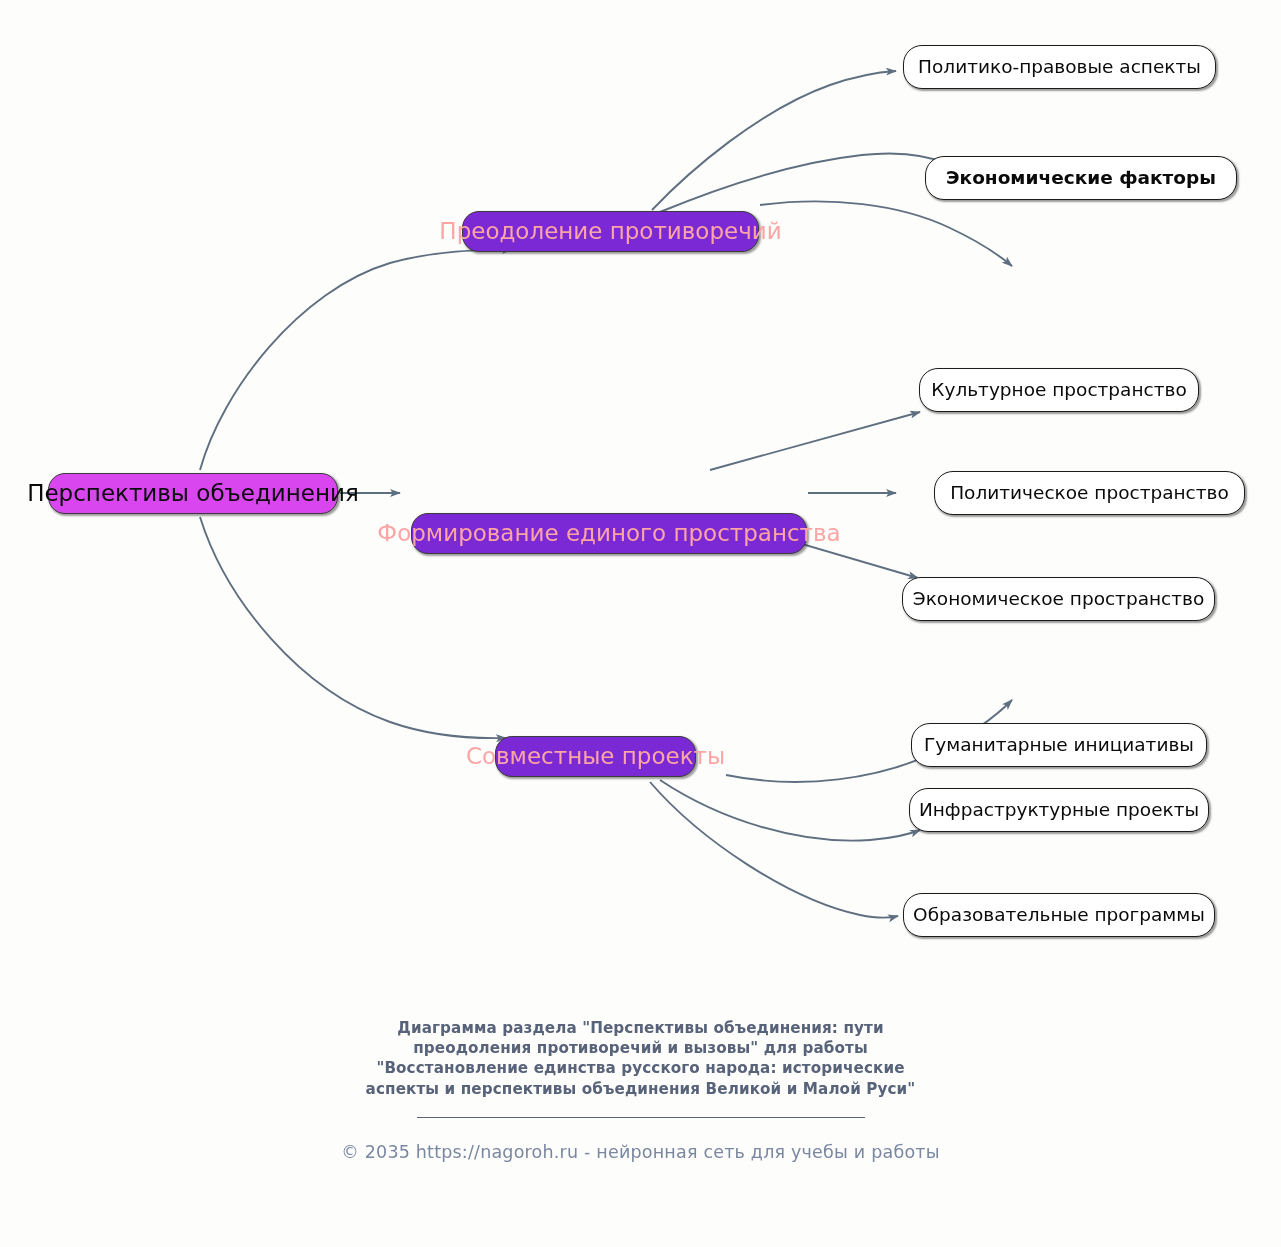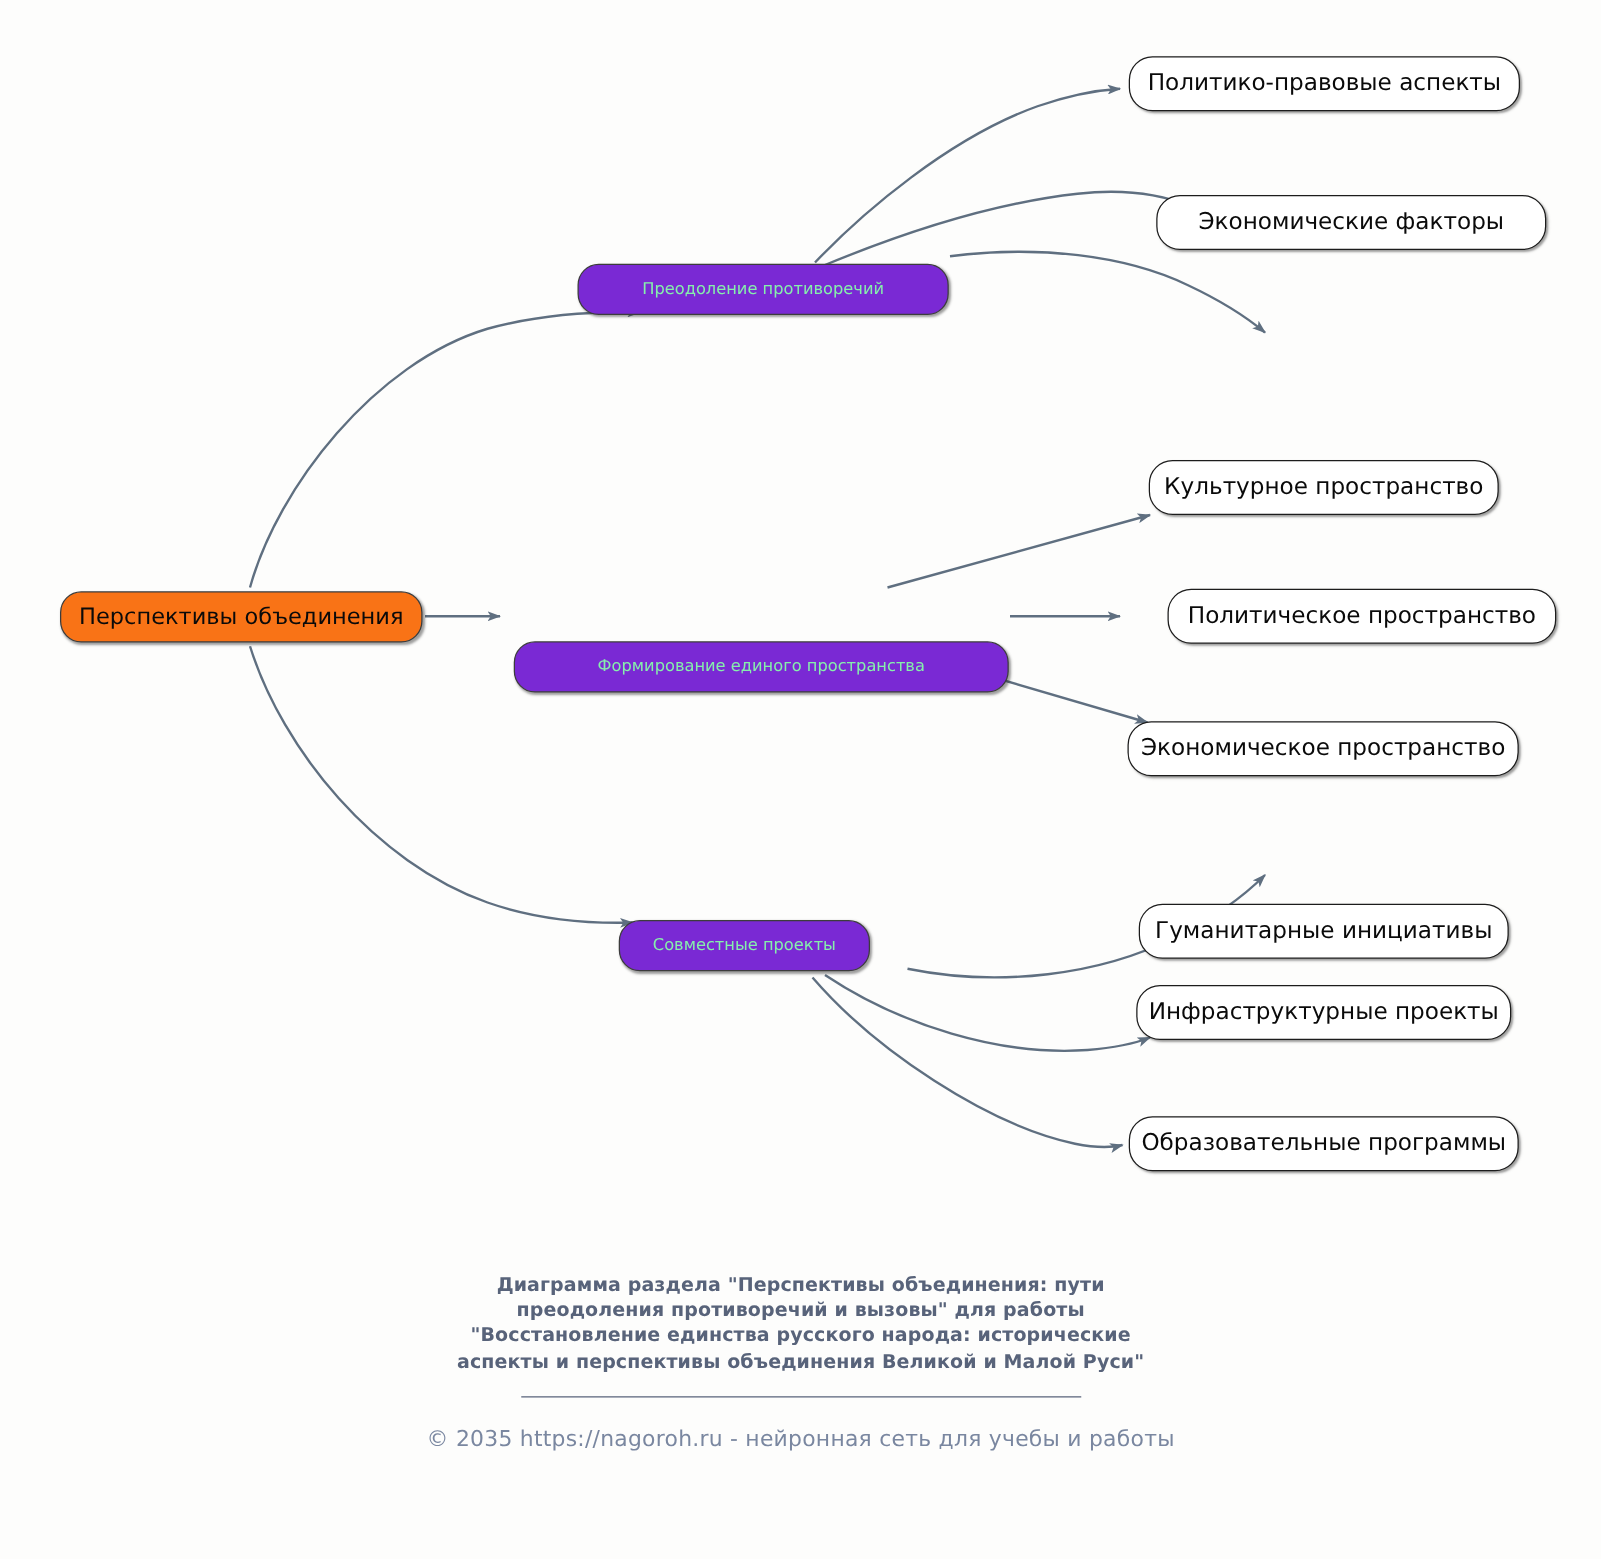--- a/index.html
+++ b/index.html
@@ -44,35 +44,35 @@
     line-height: 1;
   }
 
   .node-label {
     display: block;
     white-space: nowrap;
   }
 
   
   .node.root {
-    background: #f97316;
+    background: #d946ef;
     border: 1.4px solid #3c3c3c;
     border-radius: 17px;
     color: #0a0a0a;
-    font-size: 18px;
+    font-size: 23px;
     box-shadow: 1.5px 1.5px 2px rgba(40,40,40,0.45);
   }
 
   
   .node.branch {
     background: #7a29d4;
     border: 1.4px solid #3c3c3c;
     border-radius: 17px;
-    color: #86efac;
-    font-size: 13px;
+    color: #fca5a5;
+    font-size: 23px;
     box-shadow: 1.5px 1.5px 2px rgba(40,40,40,0.45);
   }
 
   
   .node.leaf {
     background: #ffffff;
     border: 1.7px solid #1c1c1c;
     border-radius: 19px;
     color: #0a0a0a;
     font-size: 18.5px;
@@ -158,21 +158,21 @@
   </div>
 
   <div class="node branch" style="left:495px; top:736px; width:201px; height:41px;">
     <span class="node-label">Совместные проекты</span>
   </div>
 
   <div class="node leaf" style="left:903px; top:45px; width:313px; height:44px;">
     <span class="node-label">Политико-правовые аспекты</span>
   </div>
 
-  <div class="node leaf" style="left:925px; top:156px; width:312px; height:44px;">
+  <div class="node leaf" style="left:925px; top:156px; width:312px; height:44px;font-weight:bold;">
     <span class="node-label">Экономические факторы</span>
   </div>
 
 
   <div class="node leaf" style="left:919px; top:368px; width:280px; height:44px;">
     <span class="node-label">Культурное пространство</span>
   </div>
 
   <div class="node leaf" style="left:903px; top:471px; width:311px; height:44px;margin-left:31px;">
     <span class="node-label">Политическое пространство</span>

